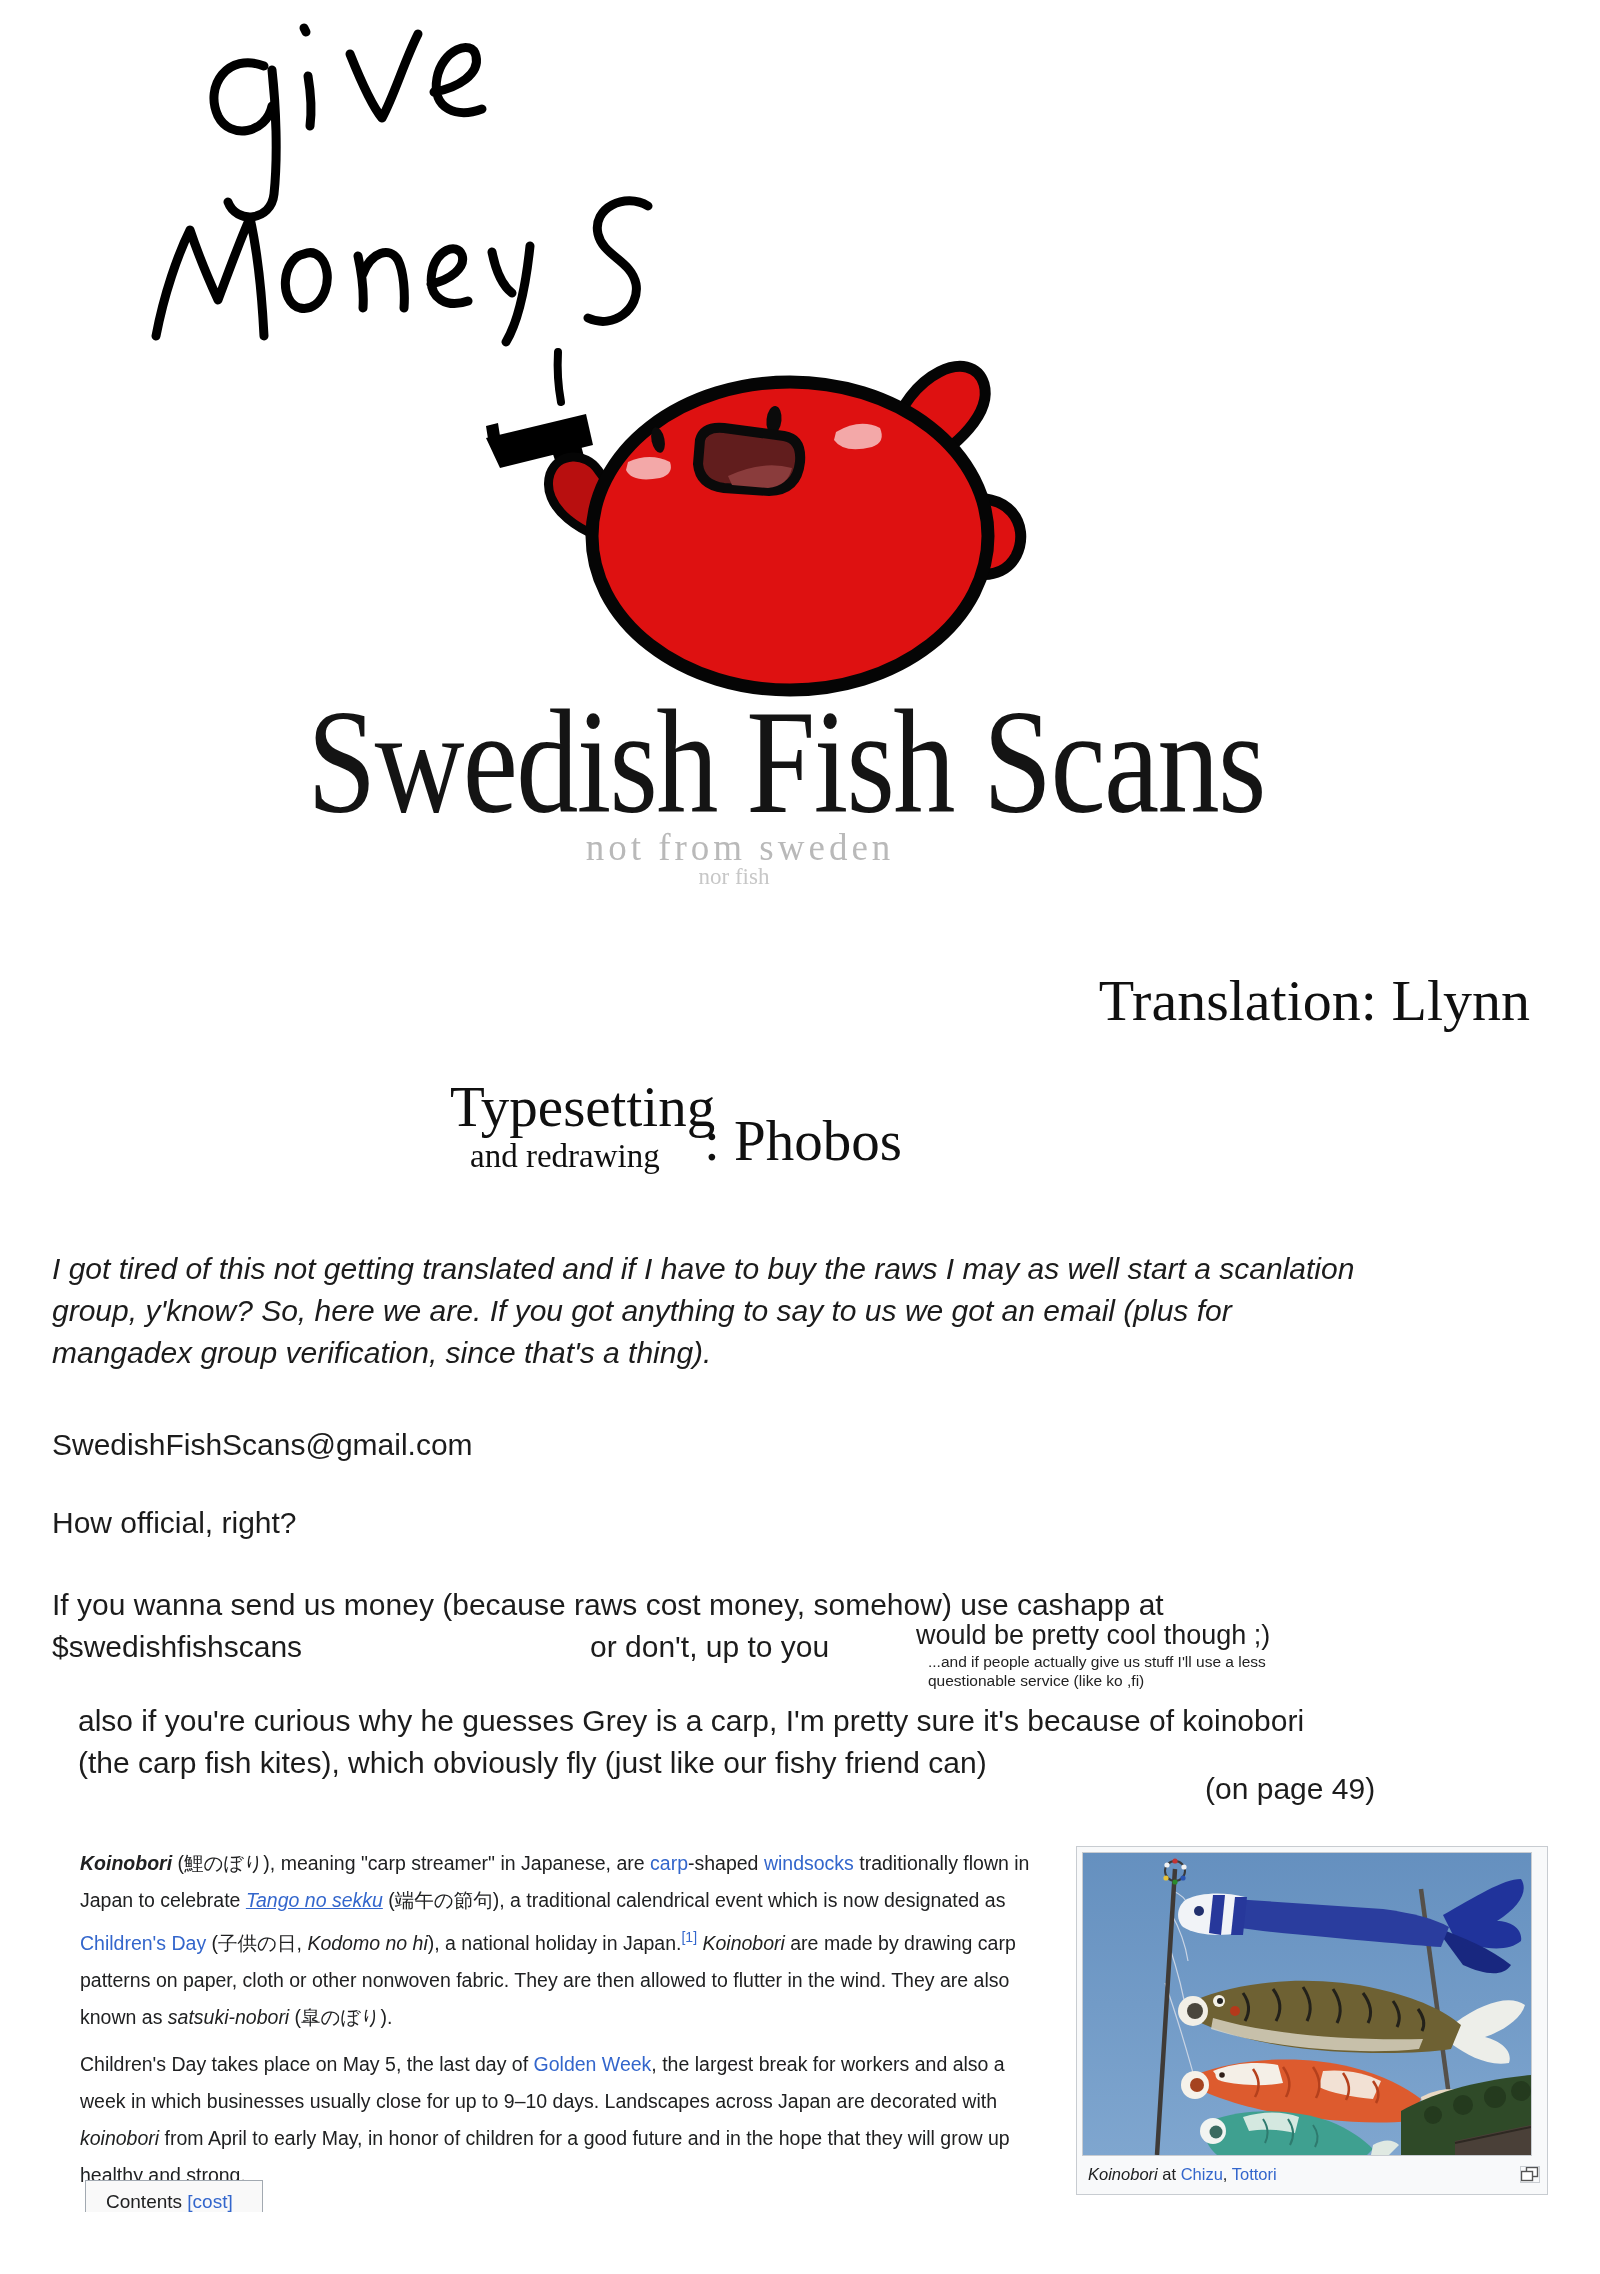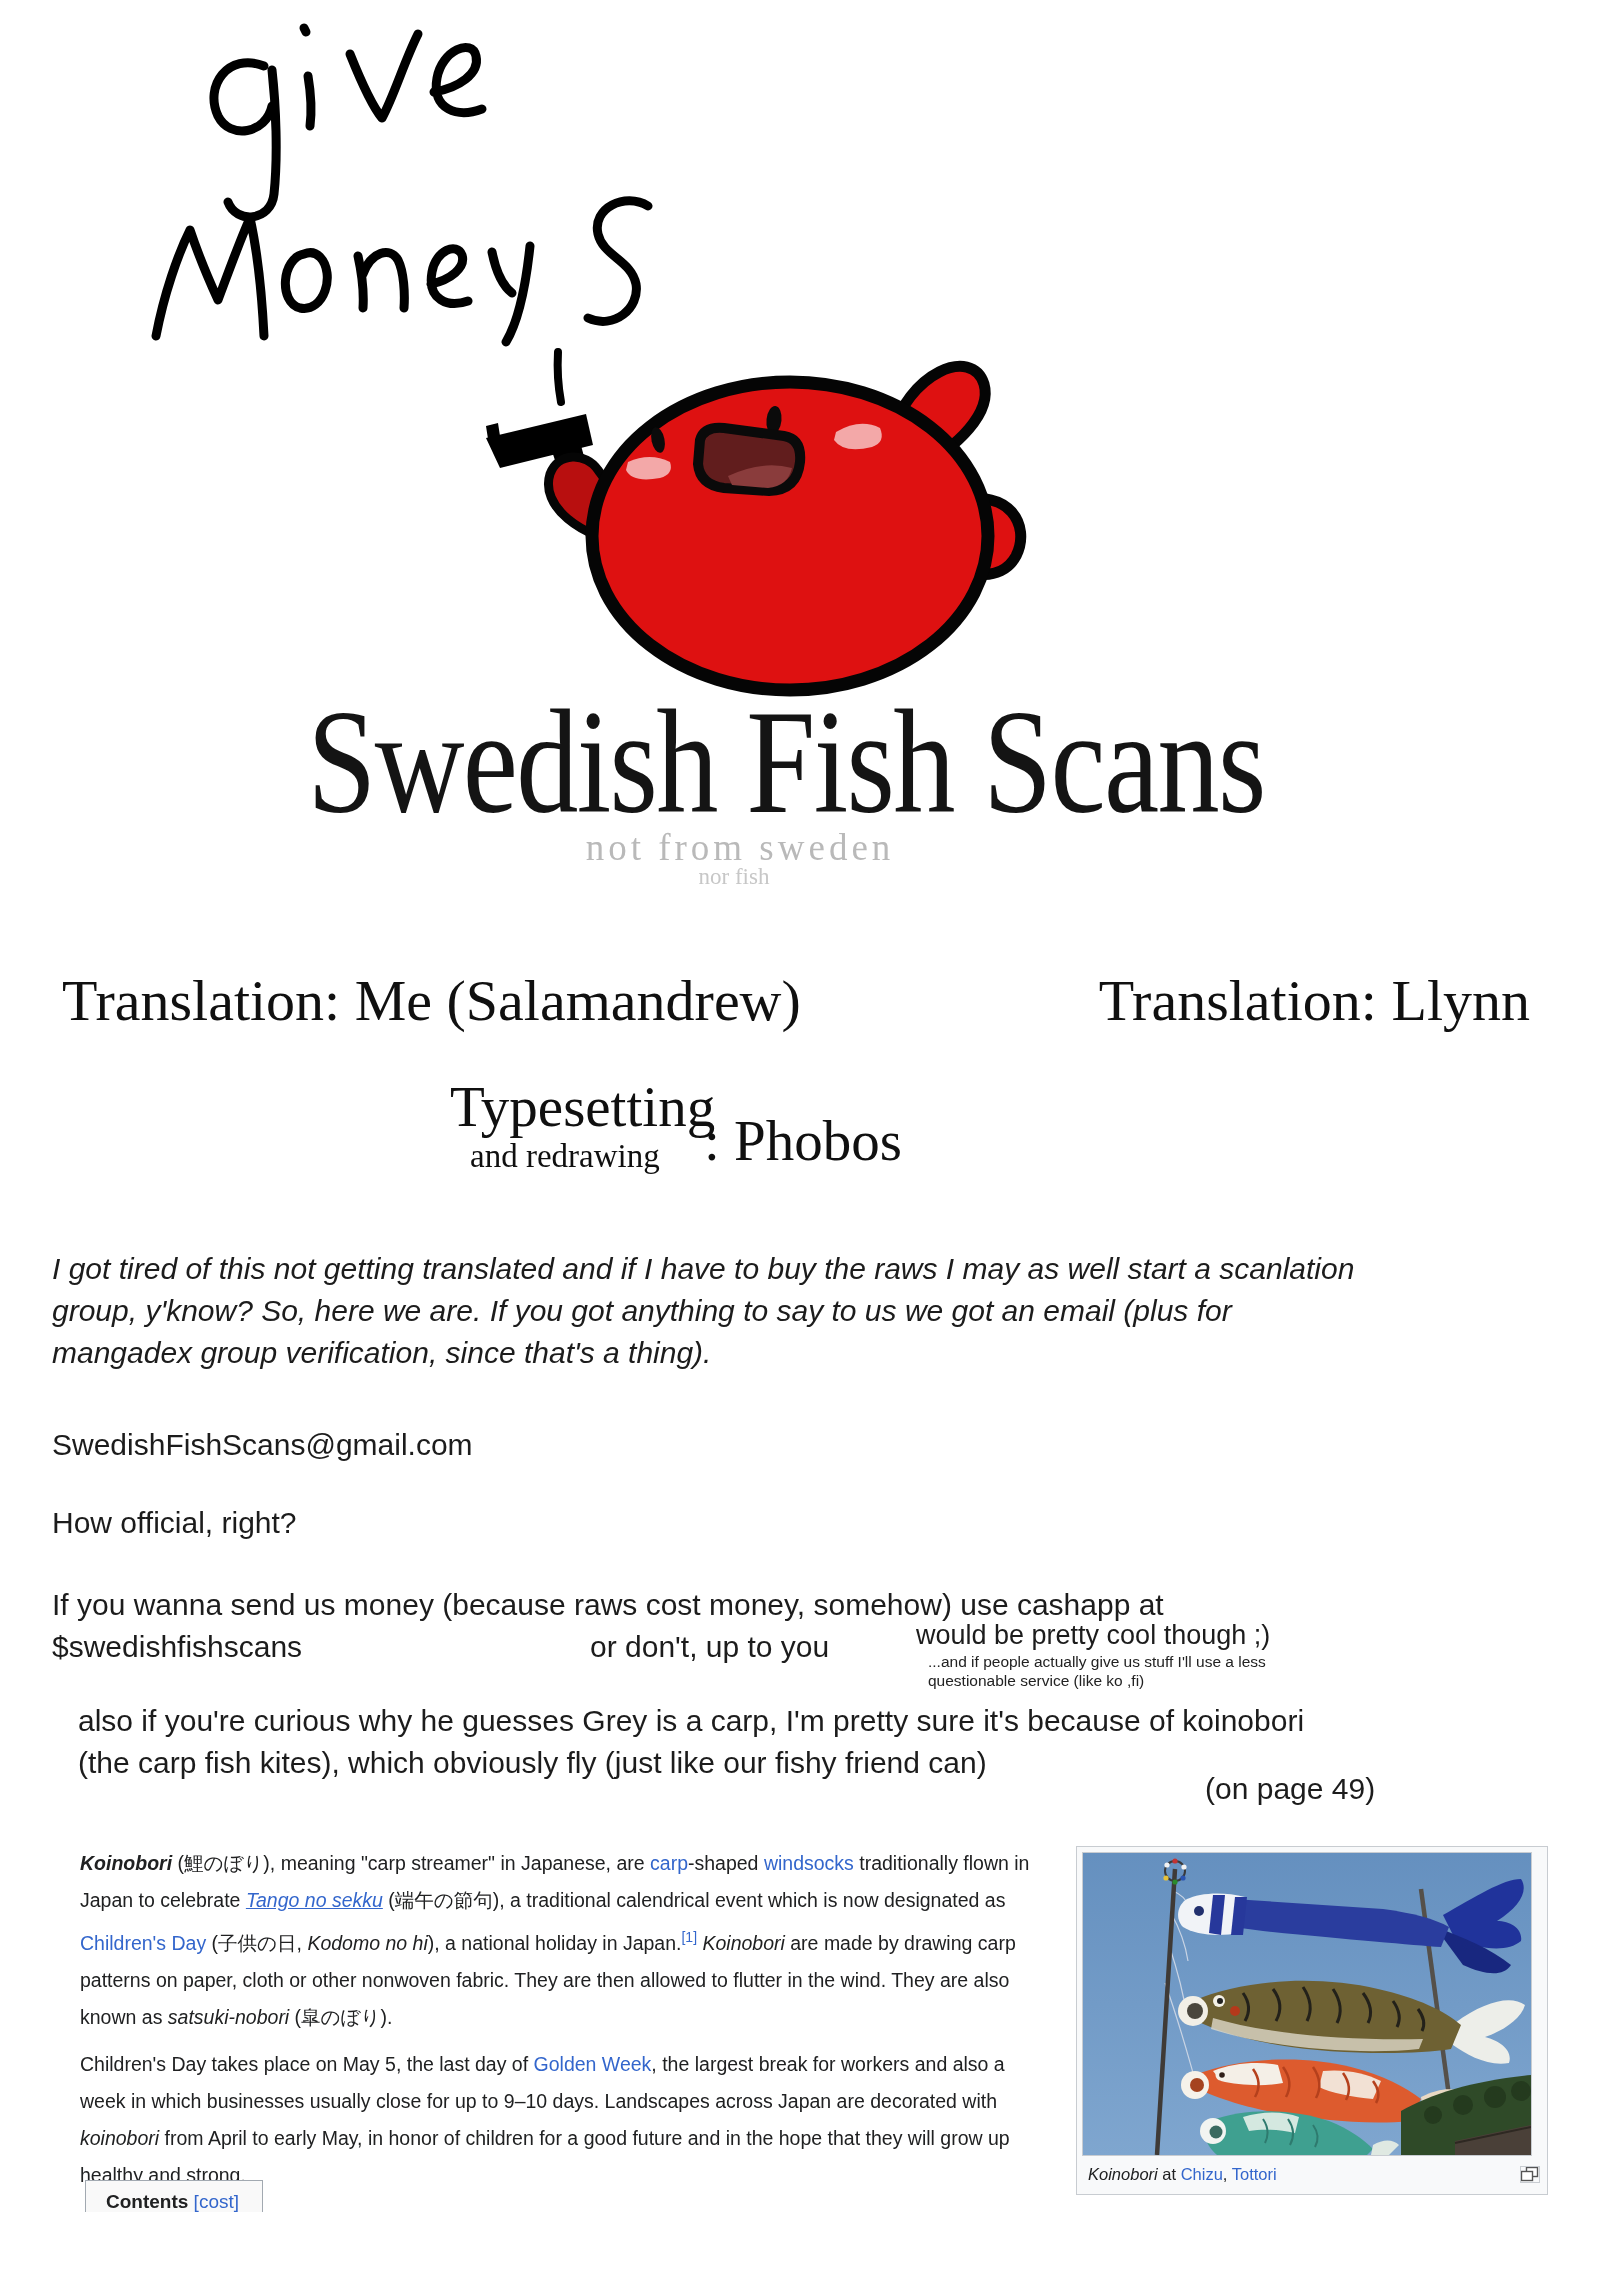--- a/index.html
+++ b/index.html
@@ -28,21 +28,21 @@
   .wiki-text p{margin:0;}
   .wiki-text p + p{margin-top:10px;}
   .seg-bi{font-style:italic;font-weight:bold;}
   .seg-i{font-style:italic;}
   .seg-a{color:var(--wiki-link-blue,#3366cc);}
   .seg-aiu{color:var(--wiki-link-blue,#3366cc);font-style:italic;text-decoration:underline;}
   .seg-sup{color:var(--wiki-link-blue,#3366cc);font-size:0.72em;vertical-align:super;}
   .contents-box{left:85px;top:2180px;width:178px;height:32px;background:#f9f9f9;
                 border:1px solid #a2a9b1;border-bottom:none;font-size:19px;color:#202122;
                 padding:10px 0 0 20px;box-sizing:border-box;white-space:nowrap;}
-  .contents-label{font-weight:bold;margin-top:10px;}
+  .contents-label{font-weight:normal;margin-top:10px;}
   .hide-link{color:var(--wiki-link-blue,#3366cc);}
   .thumb{left:1076px;top:1846px;width:460px;background:#f8f9fa;border:1px solid #c8ccd1;padding:5px;}
   .thumb svg{display:block;border:1px solid #c8ccd1;}
   .thumb-caption{display:flex;justify-content:space-between;align-items:flex-start;
                  margin-top:5px;font-size:16.5px;line-height:22px;color:#202122;padding:2px 2px 4px 6px;}
   .magnify{flex:0 0 auto;margin-left:8px;margin-top:3px;}
 </style>
 </head>
 <body>
 
@@ -91,21 +91,20 @@
   <div class="abs title-row">
     <span class="site-title">Swedish Fish Scans</span>
   </div>
   <div class="abs subtitle-row">
     <span class="site-subtitle">not from sweden</span>
   </div>
   <div class="abs tagline-row">
     <span class="site-tagline">nor fish</span>
   </div>
 
-  <div class="abs credit" style="left:62px;top:972px;">Translation: Me (Salamandrew)</div>
   <div class="abs credit" style="right:70px;top:972px;">Translation: Llynn</div>
   <div class="abs ts-title" style="left:450px;top:1078px;">Typesetting</div>
   <div class="abs ts-sub" style="left:470px;top:1140px;">and redrawing</div>
   <div class="abs ts-title" style="left:704px;top:1112px;">: Phobos</div>
 
   <div class="abs bodytext" style="left:52px;top:1248px;width:1530px;font-style:italic;">I got tired of this not getting translated and if I have to buy the raws I may as well start a scanlation
 group, y'know? So, here we are. If you got anything to say to us we got an email (plus for
 mangadex group verification, since that's a thing).</div>
   <div class="abs bodytext" style="left:52px;top:1424px;">SwedishFishScans@gmail.com</div>
   <div class="abs bodytext" style="left:52px;top:1502px;">How official, right?</div>

